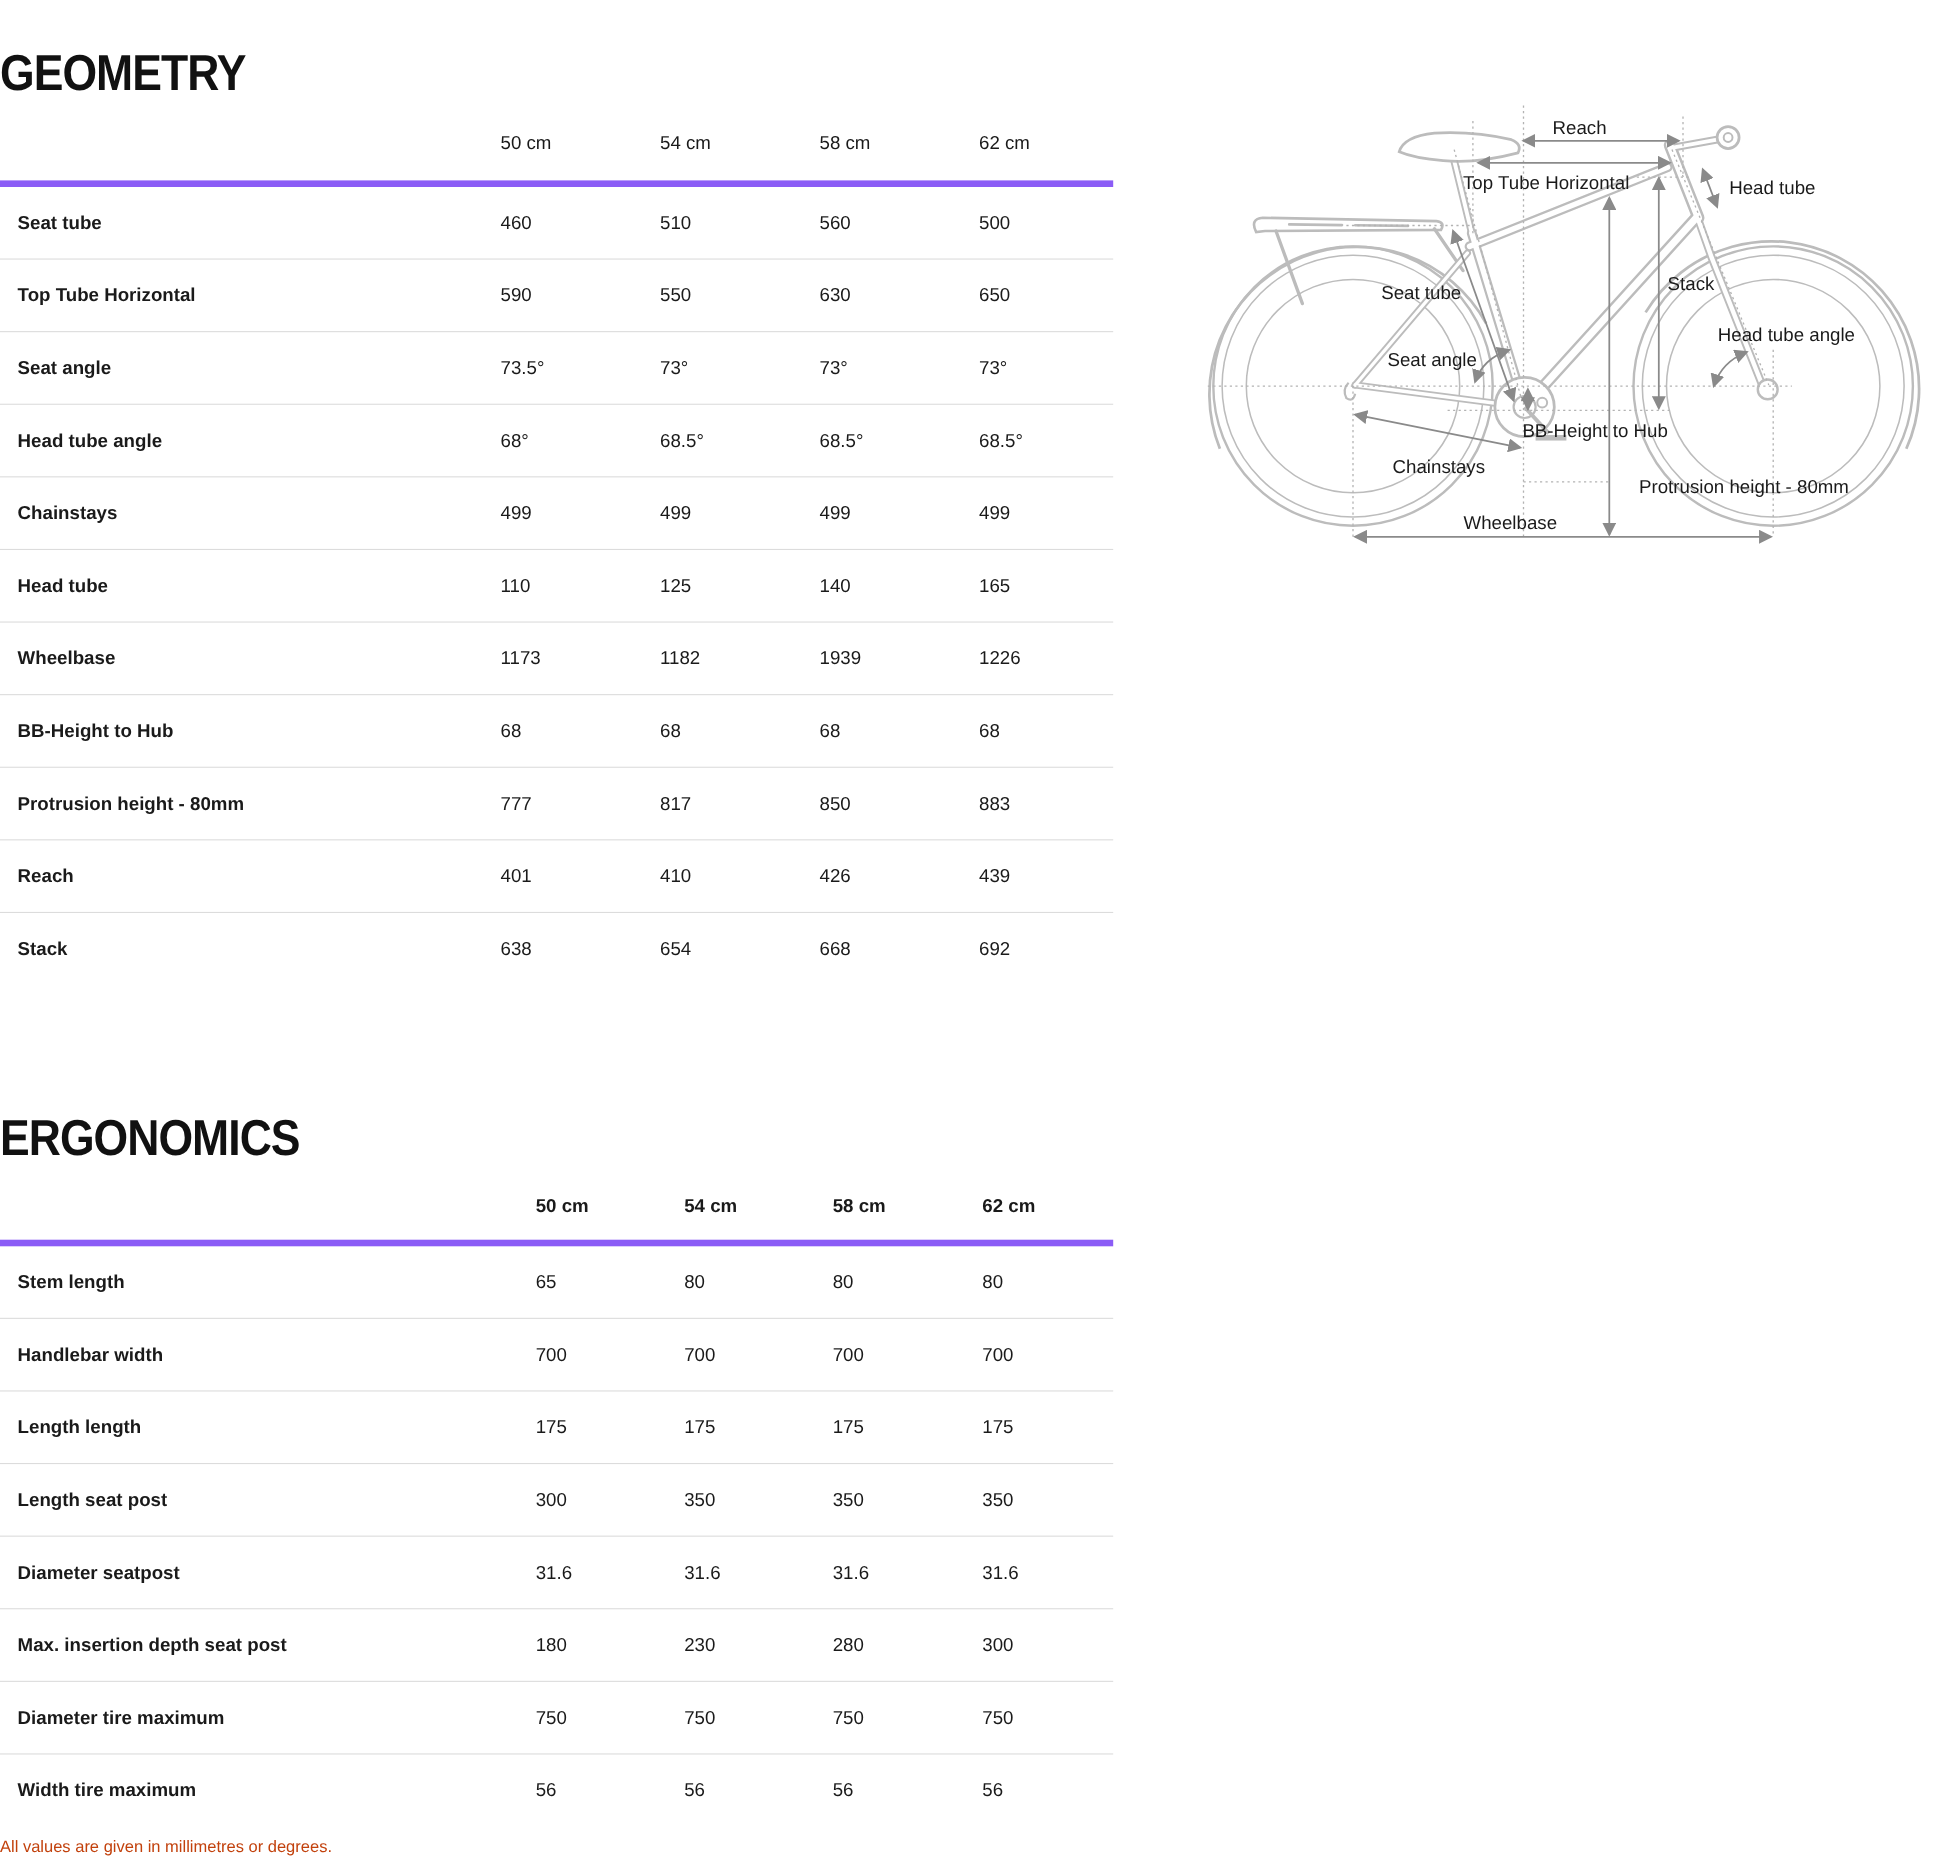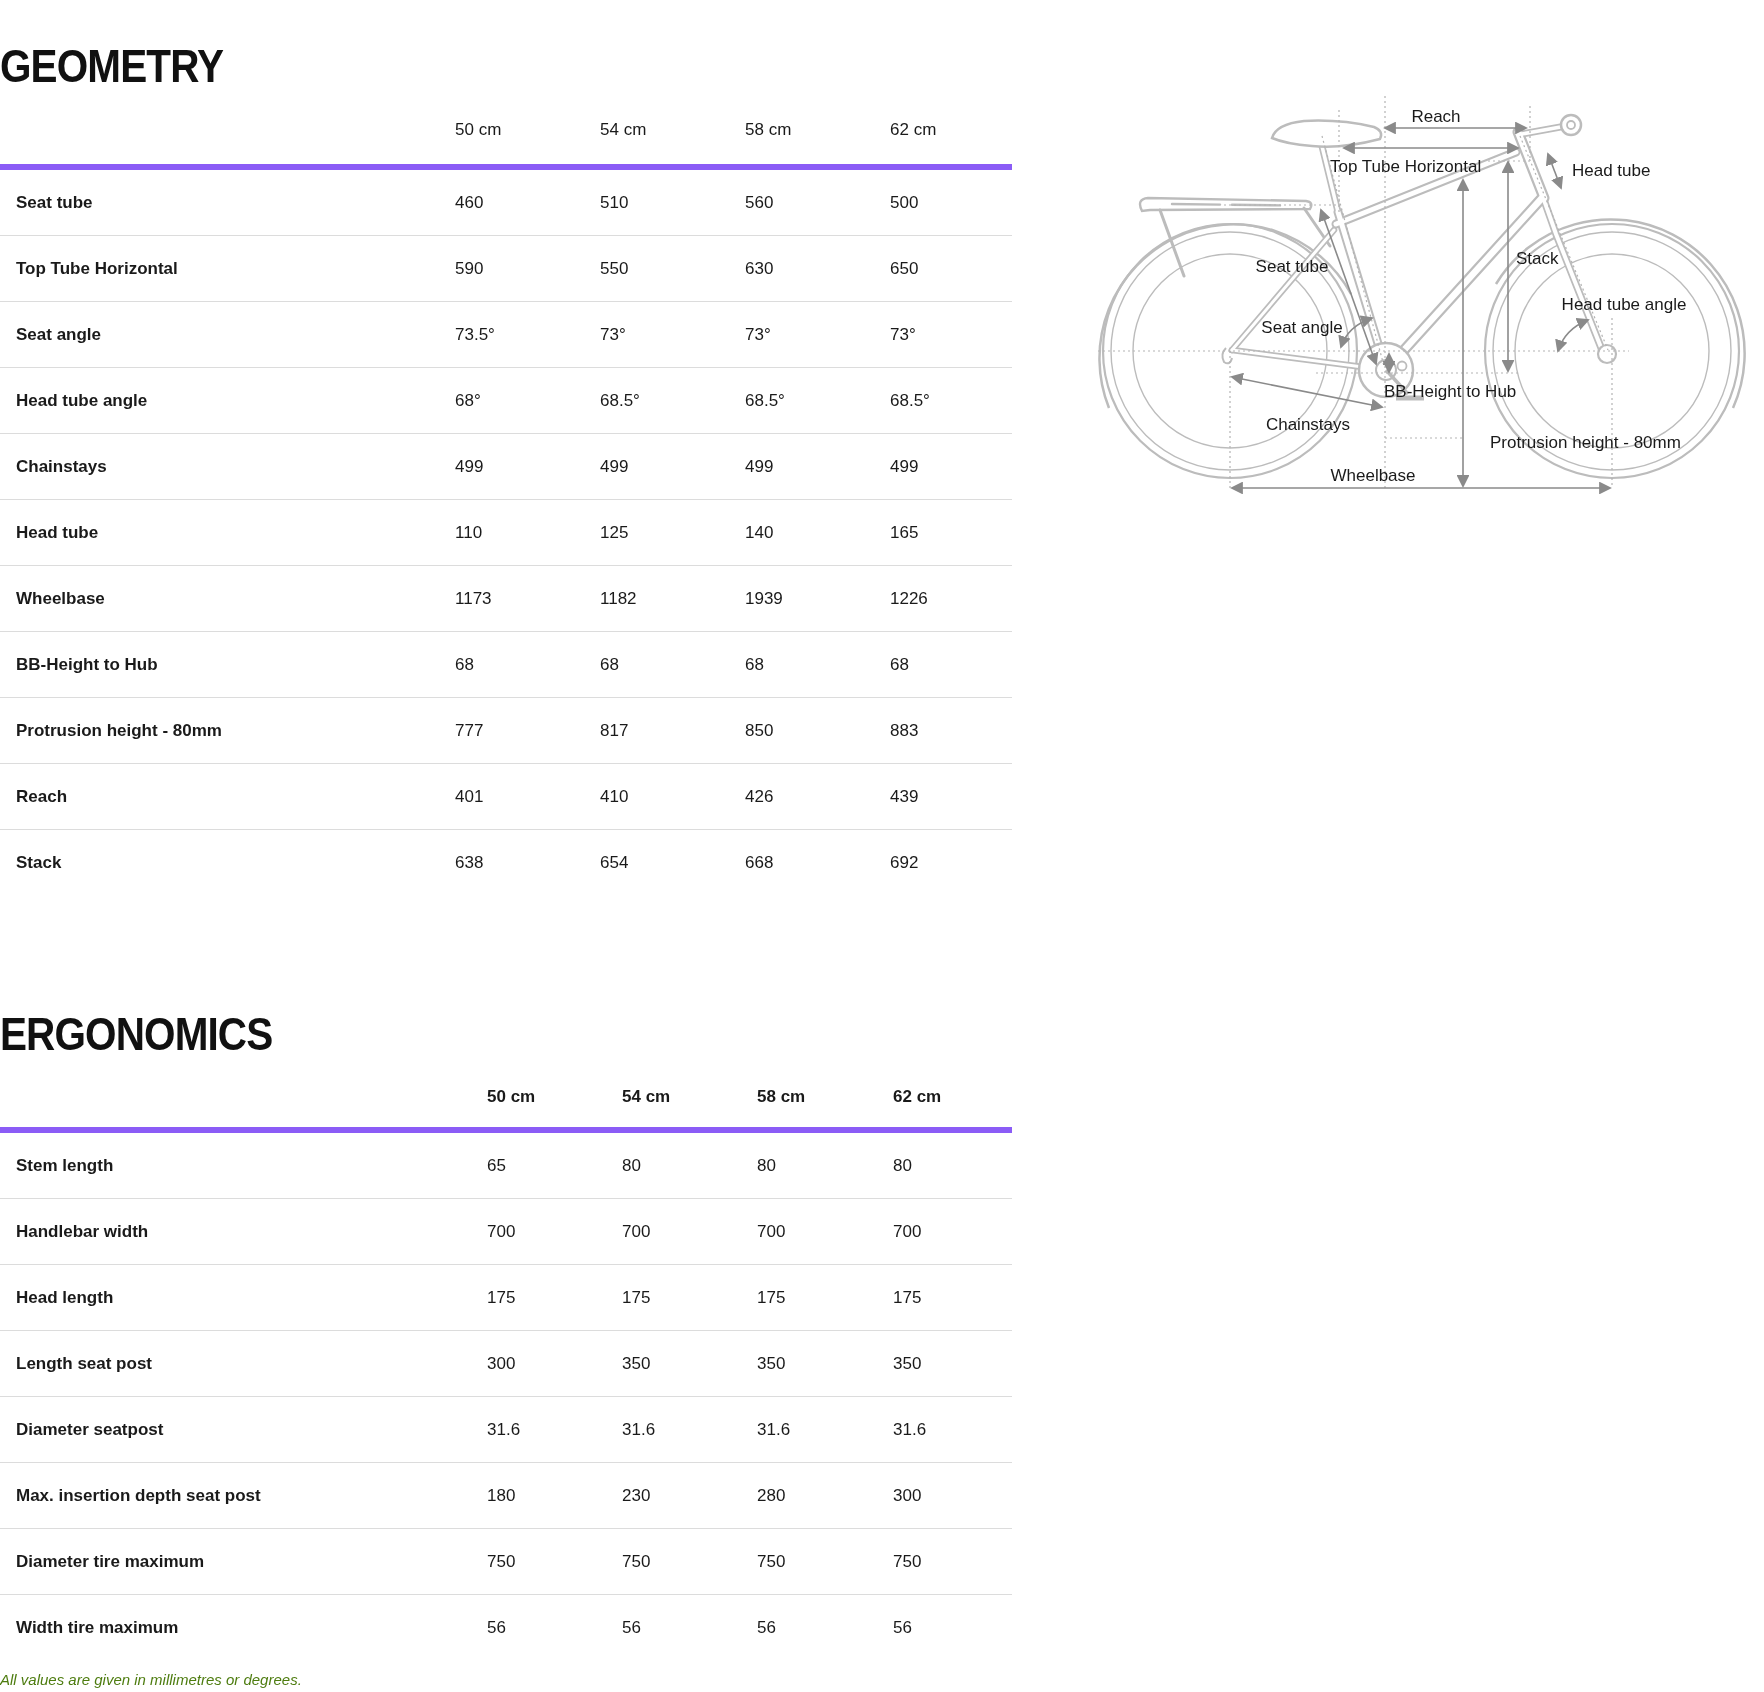--- a/index.html
+++ b/index.html
@@ -29,21 +29,21 @@
   #geometry-table .t-head { height:69px; }
   #ergonomics-table .t-head { height:61px; }
   #geometry-table .t-head .col-h { font-weight:400; }
   #ergonomics-table .t-head .col-h { font-weight:700; }
 
   .t-row { height:65px; }
   .t-row + .t-row { border-top:1px solid #dcdcdc; }
   .row-label { padding-left:16px; font-weight:700; font-size:17px; }
   .cell-val, .col-h { font-size:17px; }
 
-  #footnote { position:absolute; left:0; top:1671px; font-size:15px; color:#4d7c0f;font-style:italic; }
+  #footnote { position:absolute; left:0; top:1671px; font-size:15px; color:#c2410c; }
 
   #diagram { position:absolute; left:1084px; top:80px; width:680px; height:430px; }
   #diagram text { font-family:"Liberation Sans", sans-serif; font-size:17px; fill:#1a1a1a; }
   .bike-out { stroke:#bcbcbc; fill:none; stroke-linecap:round; stroke-linejoin:round; }
   .bike-in  { stroke:#ffffff; fill:none; stroke-linecap:round; stroke-linejoin:round; }
   .thin     { stroke:#bcbcbc; fill:none; }
   .dim      { stroke:#8a8a8a; stroke-width:1.6; fill:none; }
   .dot      { stroke:#b3b3b3; stroke-width:1.2; stroke-dasharray:2 3; fill:none; }
 </style>
 </head>
@@ -156,21 +156,21 @@
       <div class="cell-val">80</div>
     </div>
     <div class="t-row">
       <div class="row-label">Handlebar width</div>
       <div class="cell-val">700</div>
       <div class="cell-val">700</div>
       <div class="cell-val">700</div>
       <div class="cell-val">700</div>
     </div>
     <div class="t-row">
-      <div class="row-label">Head length</div>
+      <div class="row-label">Length length</div>
       <div class="cell-val">175</div>
       <div class="cell-val">175</div>
       <div class="cell-val">175</div>
       <div class="cell-val">175</div>
     </div>
     <div class="t-row">
       <div class="row-label">Length seat post</div>
       <div class="cell-val">300</div>
       <div class="cell-val">350</div>
       <div class="cell-val">350</div>

